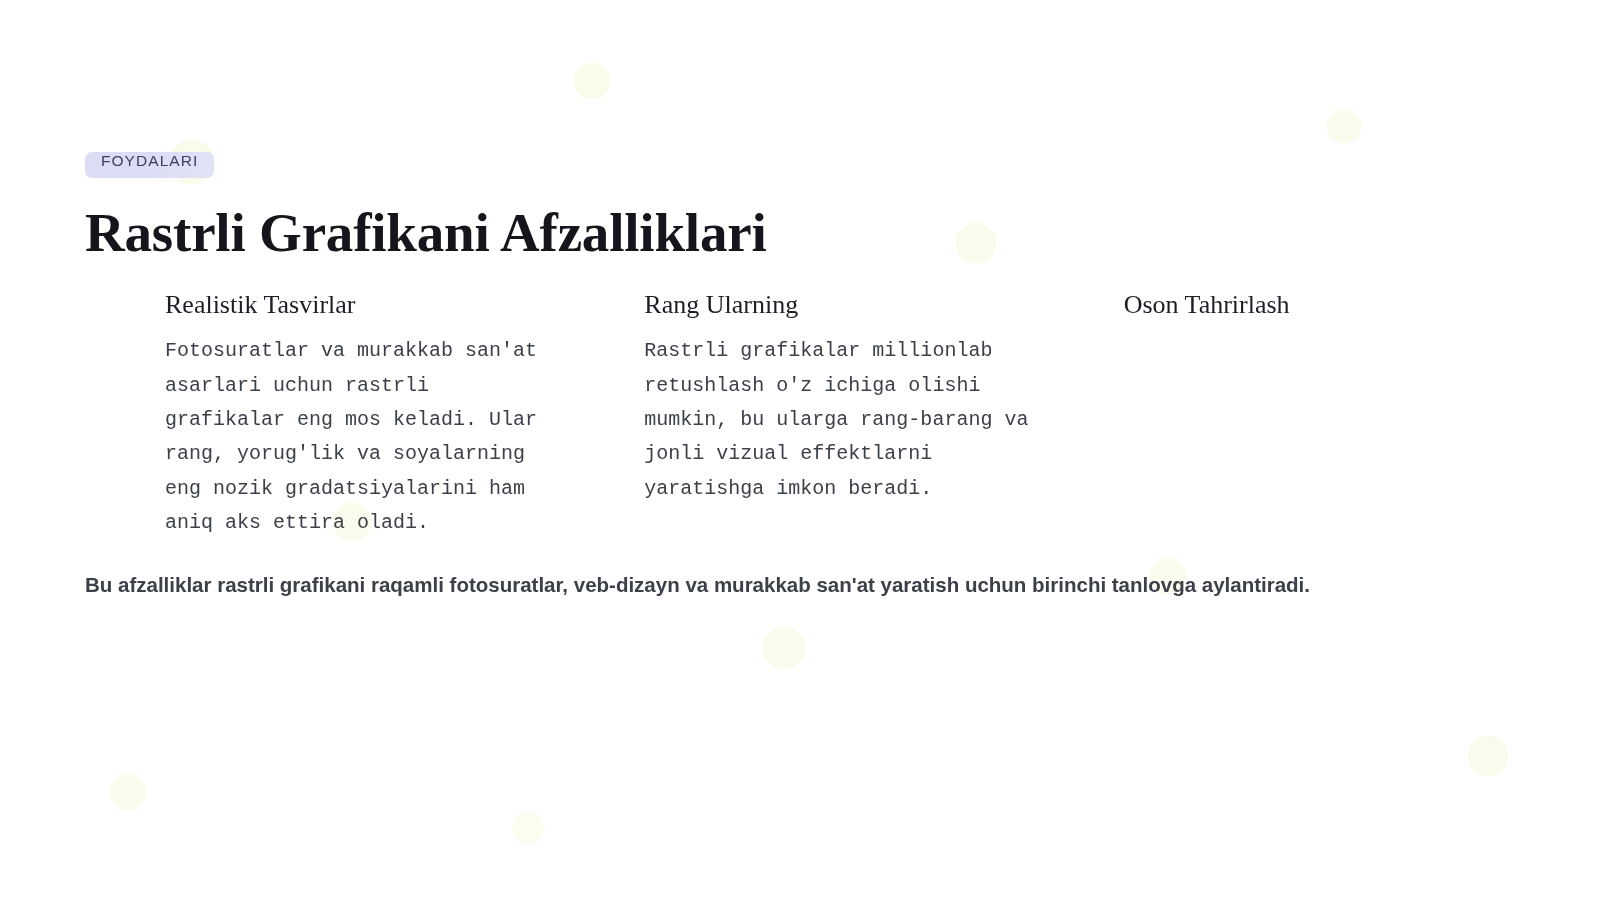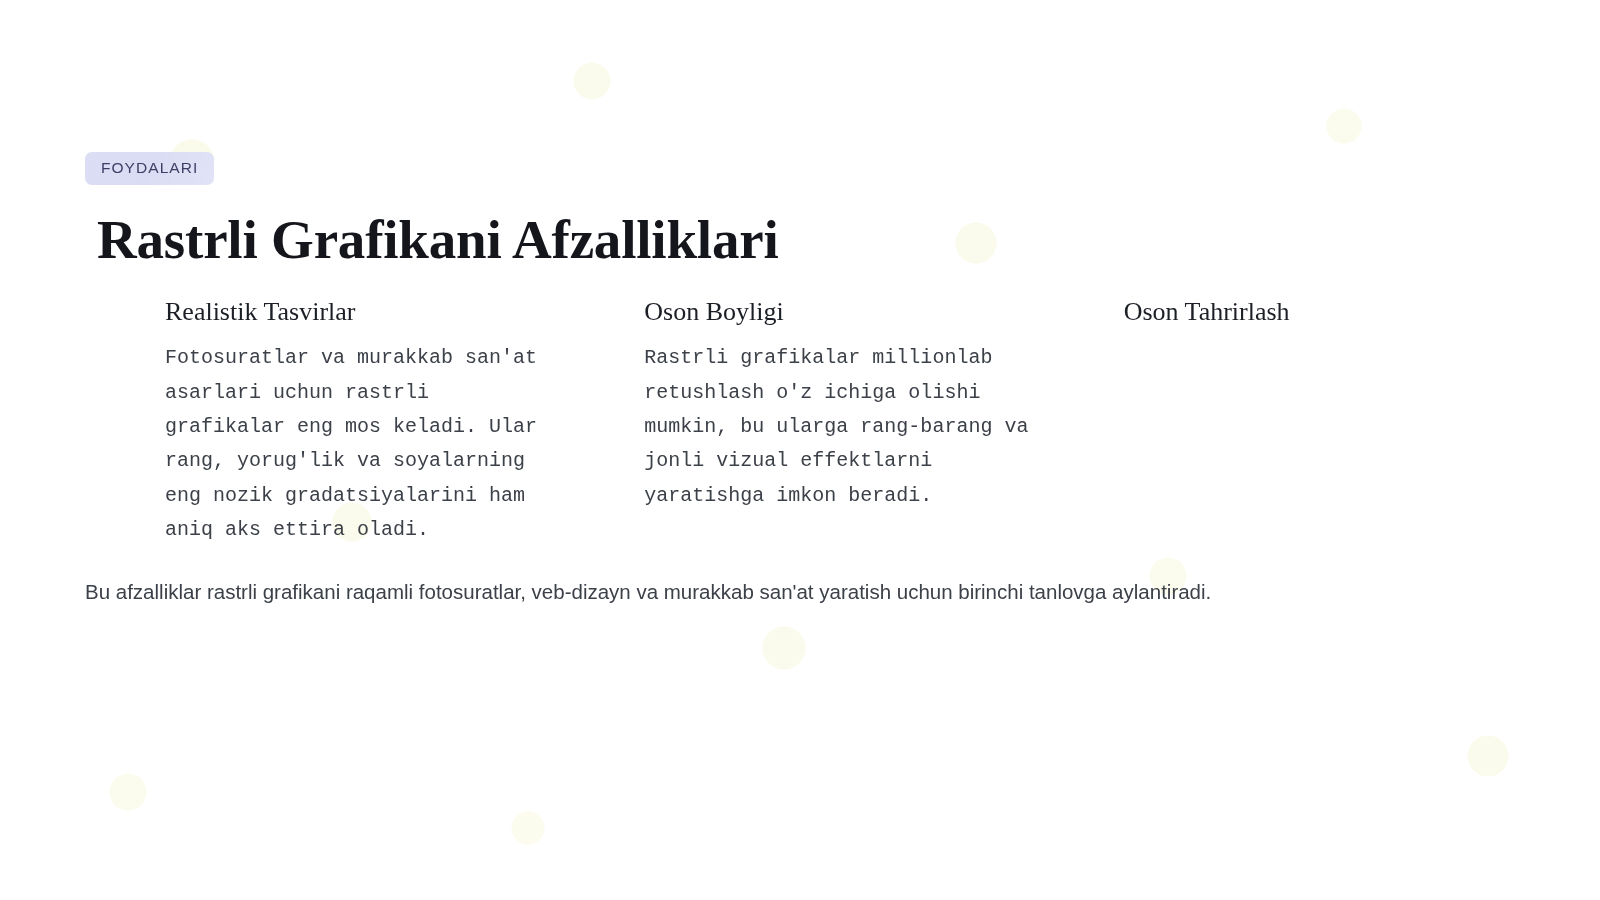--- a/index.html
+++ b/index.html
@@ -39,35 +39,35 @@
   .content {
     position: absolute;
     left: 85px;
     top: 152px;
     width: 1430px;
   }
 
   
   .badge {
     display: inline-block;
-    padding: 8px 16px 9px 16px;
+    padding: 1px 16px 9px 16px;
     border-radius: 7px;
     background-image: linear-gradient(118deg, #dcdef5 0%, #d9dcf3 45%, #e2e3f7 100%);
     color: #3b3f63;
     font-family: "Liberation Sans", sans-serif;
     font-size: 15.5px;
     font-weight: 400;
     letter-spacing: 1.05px;
     line-height: 1;
     white-space: nowrap;
   }
 
   
   .page-title {
-    margin: 24px 0 0 12px;
+    margin: 24px 0 0 0;
     font-family: "Liberation Serif", serif;
     font-size: 55px;
     font-weight: 700;
     line-height: 1.12;
     letter-spacing: -0.2px;
     color: #14161c;
   }
 
   
   .intro {
@@ -109,21 +109,21 @@
     font-weight: 400;
     line-height: 1.72;
     color: #3c4048;
   }
 
   
   .outro {
     margin: 28px 0 0 0;
     font-family: "Liberation Sans", sans-serif;
     font-size: 20.5px;
-    font-weight: 400;
+    font-weight: 700;
     line-height: 1.6;
     color: #3c4048;
   }
 </style>
 </head>
 <body>
 
 <div class="page">
   <div class="content">
 
@@ -133,21 +133,21 @@
 
 
     <div class="columns">
 
       <div class="column">
         <h2 class="column-title">Realistik Tasvirlar</h2>
         <p class="column-body">Fotosuratlar va murakkab san'at asarlari uchun rastrli grafikalar eng mos keladi. Ular rang, yorug'lik va soyalarning eng nozik gradatsiyalarini ham aniq aks ettira oladi.</p>
       </div>
 
       <div class="column">
-        <h2 class="column-title">Oson Boyligi</h2>
+        <h2 class="column-title">Rang Ularning</h2>
         <p class="column-body">Rastrli grafikalar millionlab retushlash o'z ichiga olishi mumkin, bu ularga rang-barang va jonli vizual effektlarni yaratishga imkon beradi.</p>
       </div>
 
       <div class="column">
         <h2 class="column-title">Oson Tahrirlash</h2>
       </div>
 
     </div>
 
     <p class="outro">Bu afzalliklar rastrli grafikani raqamli fotosuratlar, veb-dizayn va murakkab san'at yaratish uchun birinchi tanlovga aylantiradi.</p>

